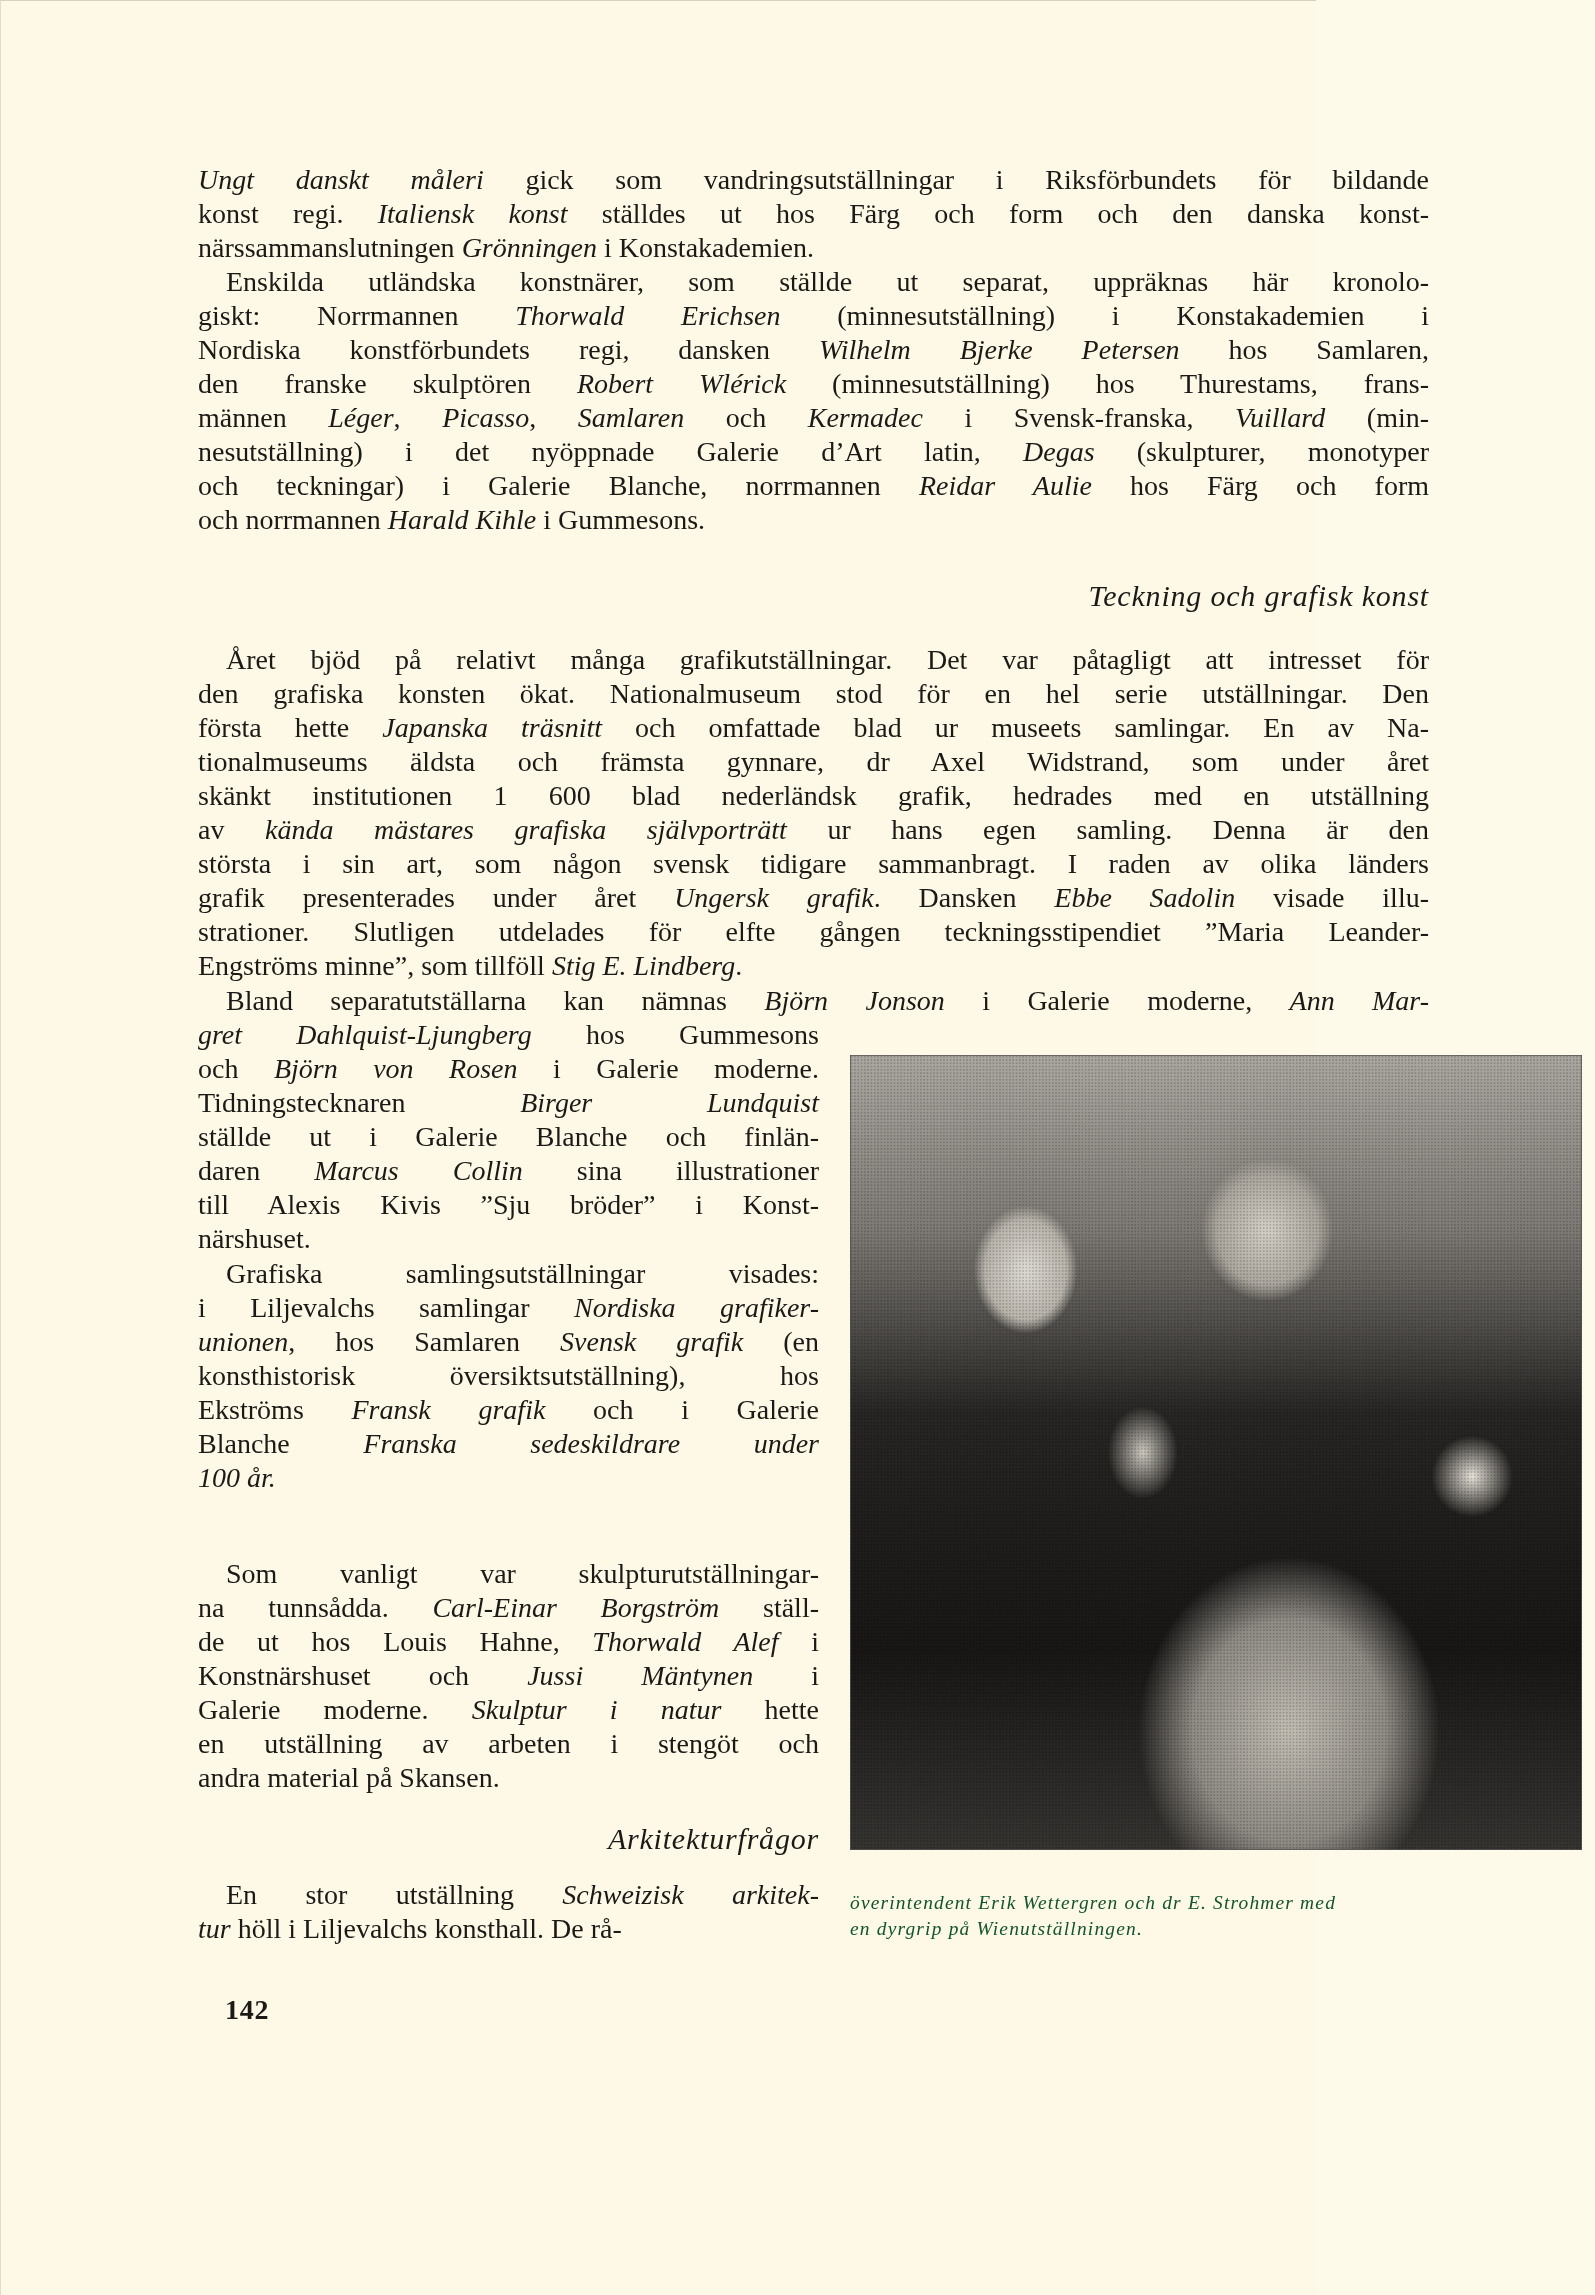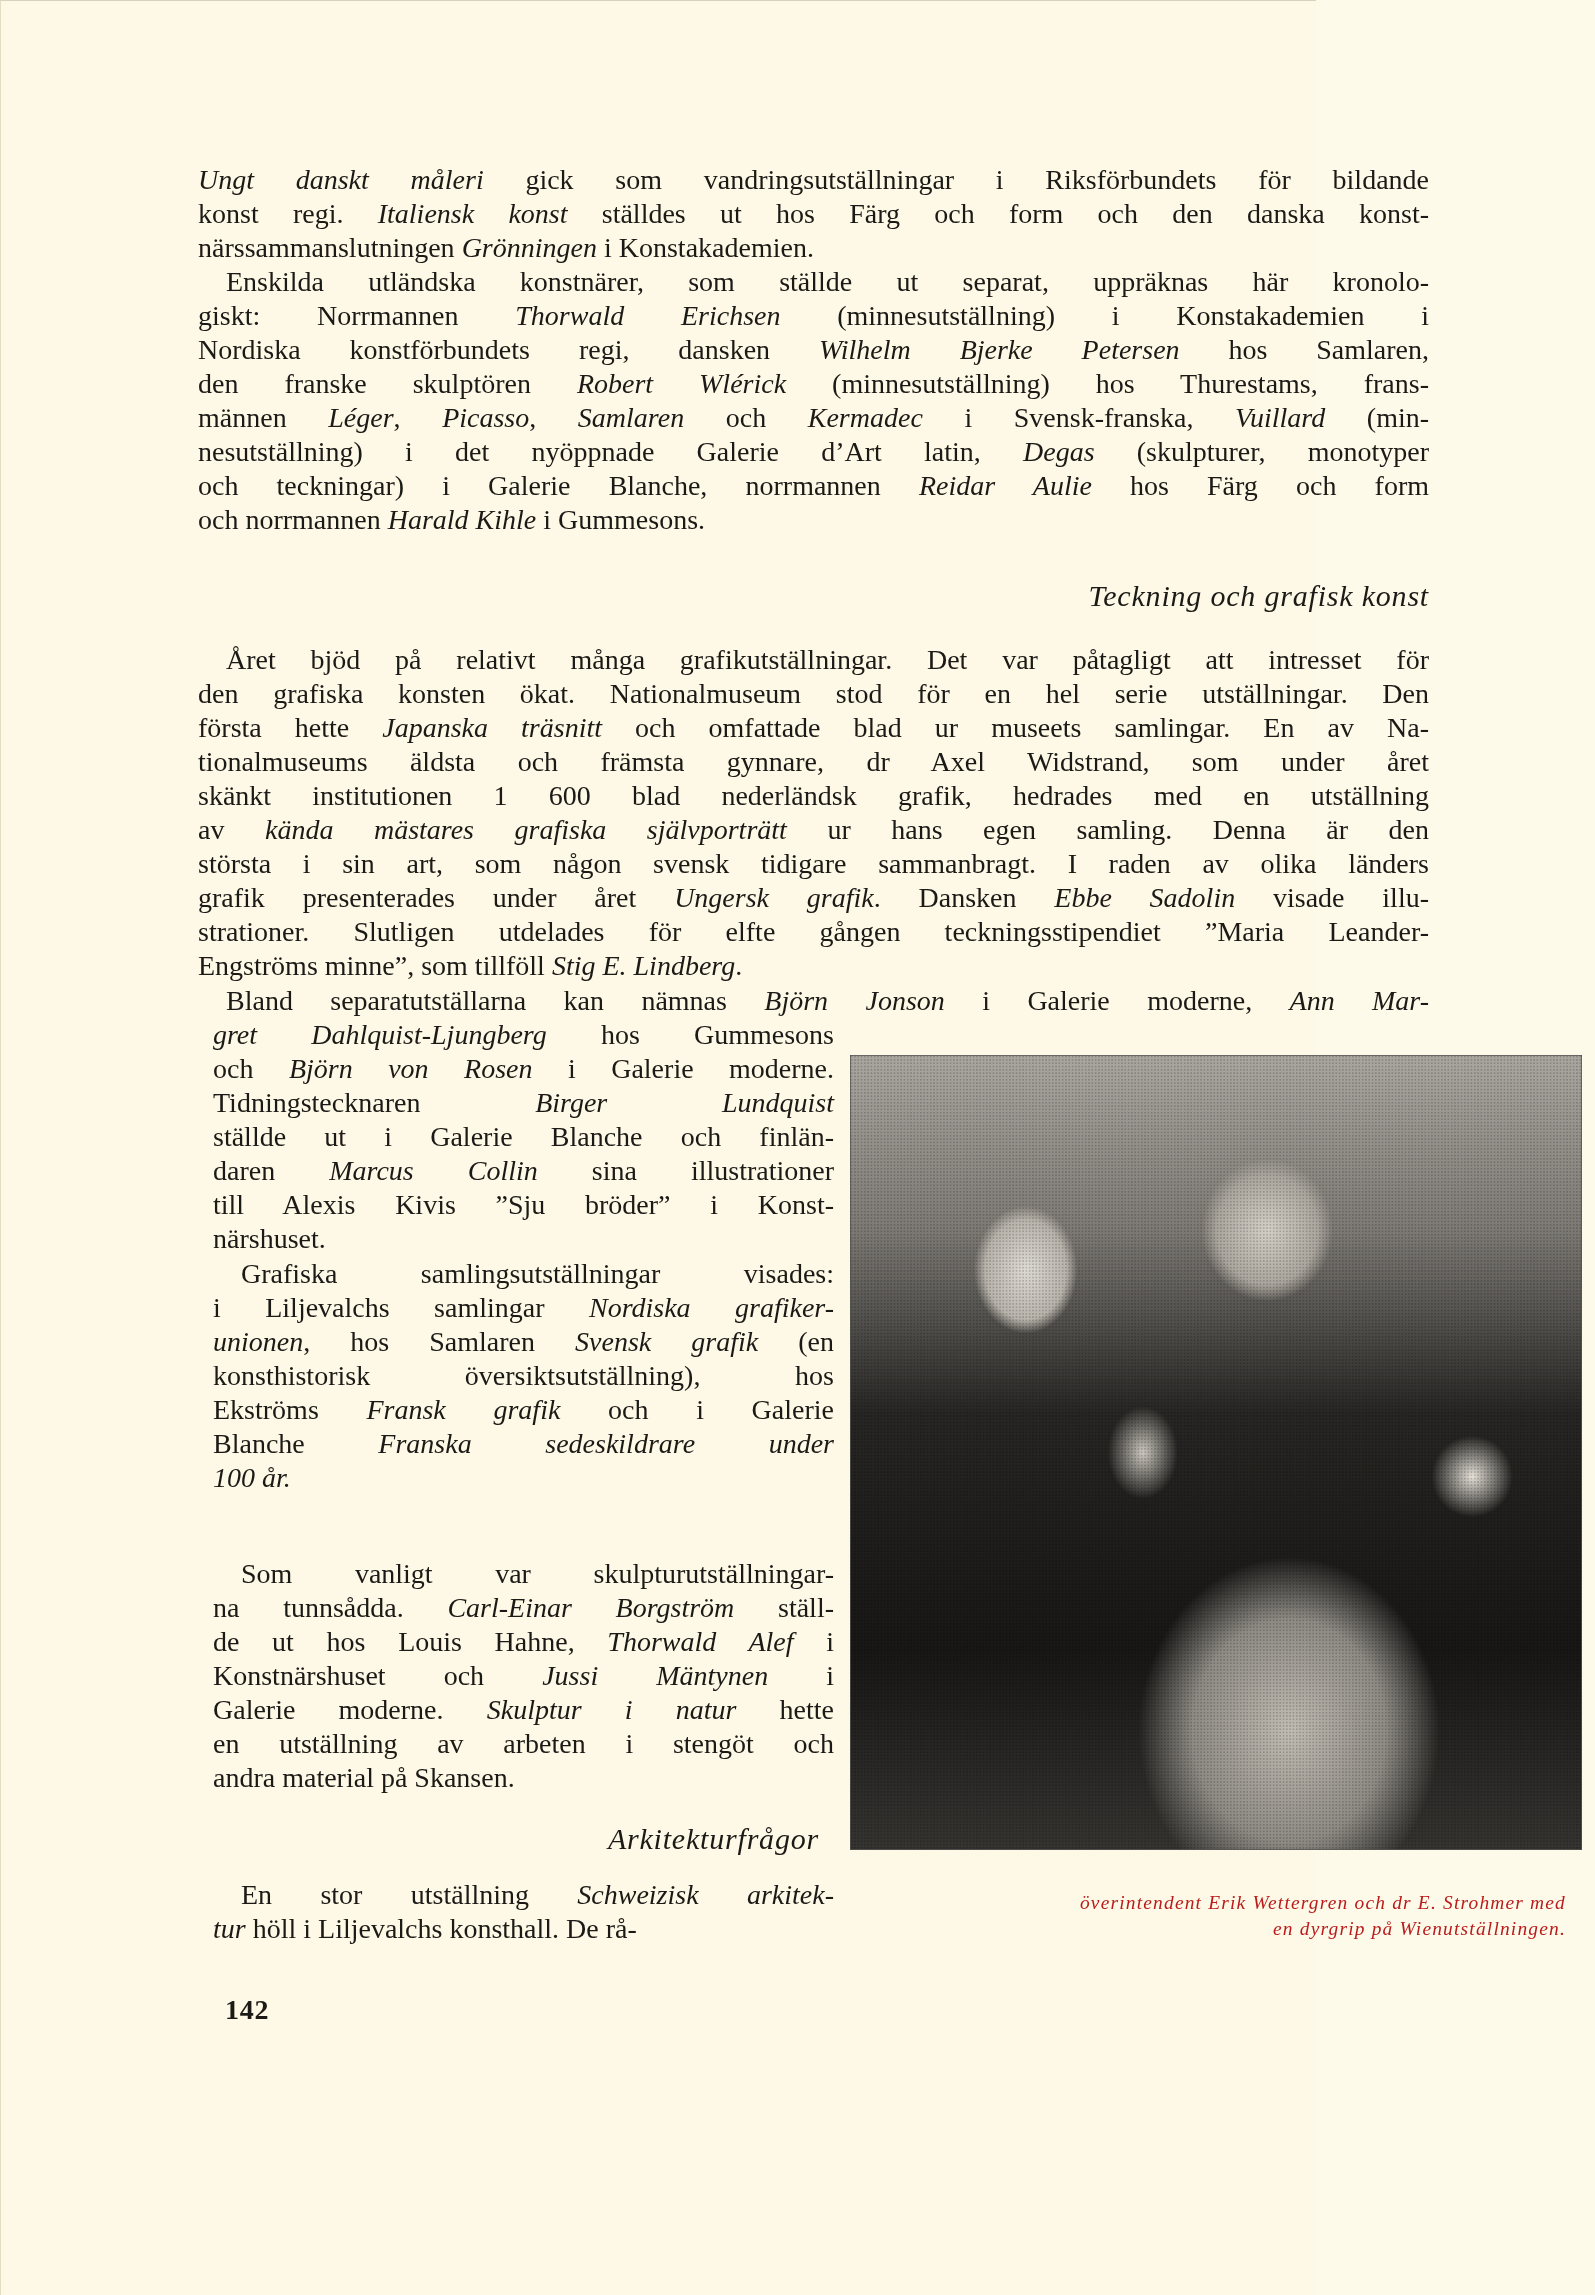--- a/index.html
+++ b/index.html
@@ -19,21 +19,20 @@
   }
   .full {
     position: absolute; left: 197px; width: 1231px;
     font-size: 28px; line-height: 34px;
     text-align: justify; hyphens: none;
   }
   .narrow {
     position: absolute; left: 197px; width: 621px;
     font-size: 28px; line-height: 34px;
     text-align: justify;
-    margin-left: 15px;
   }
   .line { display: block; text-align: justify; text-align-last: justify; white-space: nowrap; }
   .line.last { text-align-last: left; }
   i, em { font-style: italic; }
   .heading {
     position: absolute; font-style: italic; font-size: 30px; letter-spacing: 0.8px;
     text-align: right;
   }
   .photo {
     position: absolute; left: 849px; top: 1054px; width: 732px; height: 795px;
@@ -46,23 +45,23 @@
       linear-gradient(180deg, #a8a59f 0%, #7d7a75 22%, #2b2a28 45%, #1d1c1b 75%, #3a3835 100%);
     filter: contrast(1.05);
     box-shadow: inset 0 0 0 0.8px #555;
   }
   .photo::after {
     content: ""; position: absolute; inset: 0;
     background-image: radial-gradient(rgba(0,0,0,0.18) 0.8px, transparent 1.2px);
     background-size: 3.3px 3.3px;
   }
   .caption {
-    position: absolute; left: 830px; top: 1889px; width: 735px;
+    position: absolute; left: 849px; top: 1889px; width: 735px;
     font-style: italic; font-size: 19.4px; line-height: 26.4px; letter-spacing: 1.2px;
-    text-align: right; color: #b91c1c;
+    text-align: left; color: #14532d;
   }
   .pagenum {
     position: absolute; left: 212px; top: 1993px;
     font-size: 28px; font-weight: bold; letter-spacing: 0.8px; margin-left: 12px;
   }
 </style>
 </head>
 <body>
 
 <div class="page">

